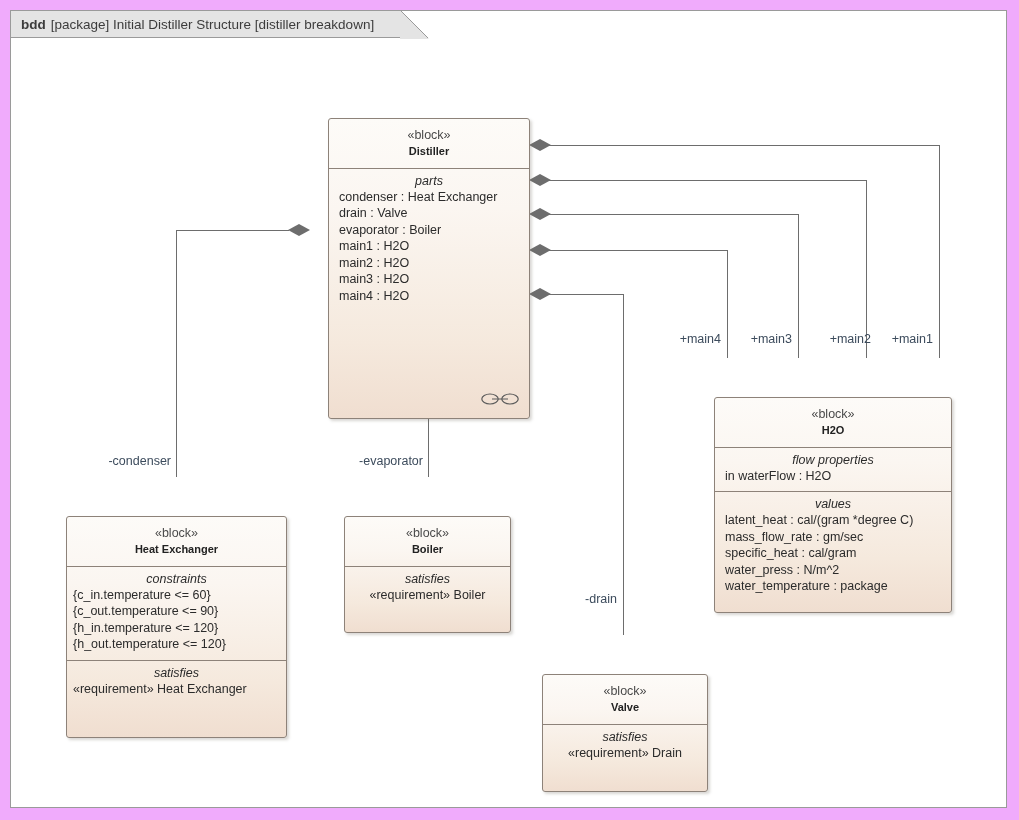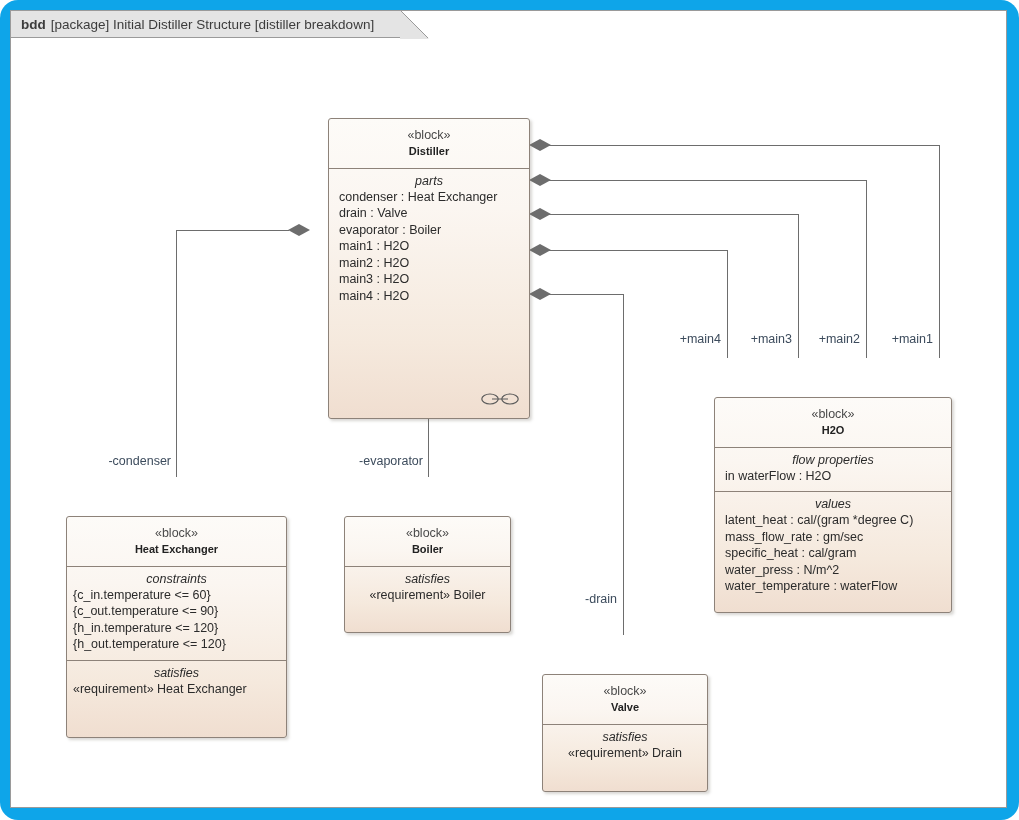--- a/index.html
+++ b/index.html
@@ -8,23 +8,22 @@
     background: #ffffff;
   }
   body {
     font-family: "Liberation Sans", sans-serif;
     -webkit-font-smoothing: antialiased;
   }
   #canvas {
     position: relative;
     width: 1019px;
     height: 820px;
-    background: #0ea5e9;
+    background: #f0abfc;
     overflow: hidden;
-    border-radius: 18px;
   }
 
   
   .frame {
     position: absolute;
     left: 10px;
     top: 10px;
     width: 997px;
     height: 798px;
     border: 1px solid #9a9a9a;
@@ -183,21 +182,21 @@
   <div class="diamond horiz" style="left:529px; top:139px;"></div>
   <div class="diamond horiz" style="left:529px; top:174px;"></div>
   <div class="diamond horiz" style="left:529px; top:208px;"></div>
   <div class="diamond horiz" style="left:529px; top:244px;"></div>
   <div class="diamond horiz" style="left:529px; top:288px;"></div>
   <div class="diamond horiz" style="left:288px; top:224px;"></div>
   <div class="diamond vert" style="left:422px; top:377px;"></div>
 
   <div class="edge-label right-align" style="left:651px; top:332px; width:70px;">+main4</div>
   <div class="edge-label right-align" style="left:722px; top:332px; width:70px;">+main3</div>
-  <div class="edge-label right-align" style="left:790px; top:332px; width:70px;">+main2</div>
+  <div class="edge-label right-align" style="left:790px; top:332px; width:70px;padding-left:11px;">+main2</div>
   <div class="edge-label right-align" style="left:863px; top:332px; width:70px;">+main1</div>
 
   <div class="edge-label right-align" style="left:98px; top:454px; width:73px;">-condenser</div>
   <div class="edge-label right-align" style="left:344px; top:454px; width:79px;">-evaporator</div>
   <div class="edge-label right-align" style="left:543px; top:592px; width:74px;">-drain</div>
 
   <div class="block" style="left:328px; top:79px; width:202px; height:301px;">
     <div class="blk-head">
       <span class="stereo">«block»</span>
       <span class="blk-name">Distiller</span>
@@ -227,21 +226,21 @@
     <div class="compartment">
       <div class="comp-title">flow properties</div>
       <div class="comp-item pad">in waterFlow : H2O</div>
     </div>
     <div class="compartment" style="border-bottom:none;">
       <div class="comp-title">values</div>
       <div class="comp-item pad">latent_heat : cal/(gram *degree C)</div>
       <div class="comp-item pad">mass_flow_rate : gm/sec</div>
       <div class="comp-item pad">specific_heat : cal/gram</div>
       <div class="comp-item pad">water_press : N/m^2</div>
-      <div class="comp-item pad">water_temperature : waterFlow</div>
+      <div class="comp-item pad">water_temperature : package</div>
     </div>
   </div>
 
   <div class="block" style="left:66px; top:477px; width:221px; height:222px;">
     <div class="blk-head">
       <span class="stereo">«block»</span>
       <span class="blk-name">Heat Exchanger</span>
     </div>
     <div class="compartment">
       <div class="comp-title">constraints</div>

